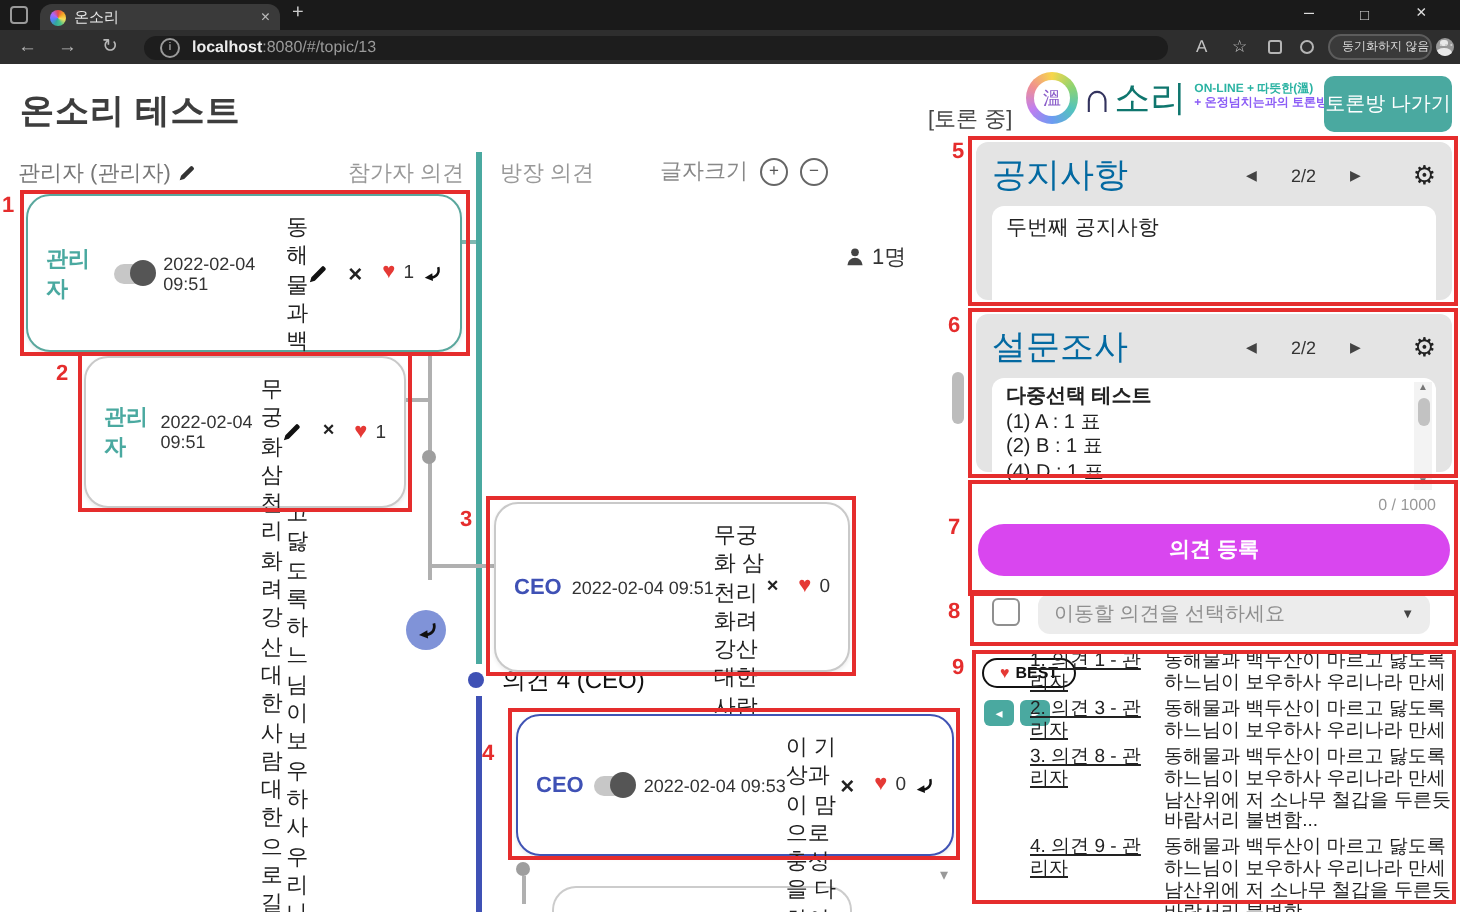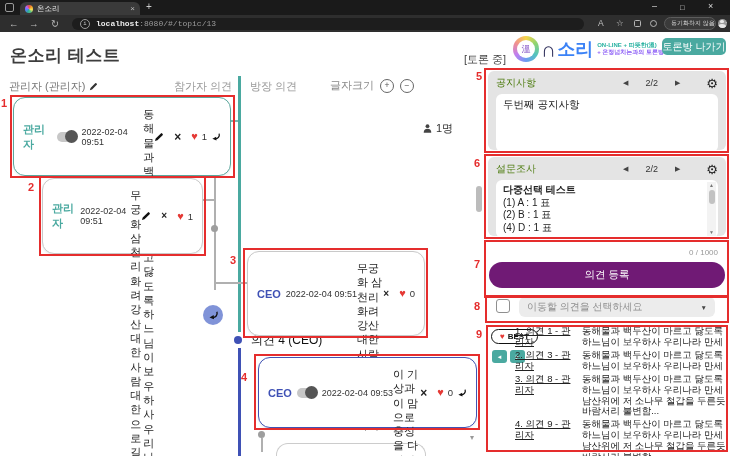--- a/index.html
+++ b/index.html
@@ -16,21 +16,21 @@
        background:conic-gradient(#e5484d,#f5a524,#f7e05b,#4cc38a,#31a6a0,#5b7fff,#b264f6,#e5484d);}
   .tab-title{font-size:7.5px;color:#e8e8e8;flex:1;white-space:nowrap;overflow:hidden;}
   .tab-x{font-size:8px;color:#bbb;}
   .newtab{left:146px;top:1px;font-size:10px;color:#ccc;}
   .winbtn{top:1px;font-size:9px;color:#ddd;}
   .win-min{left:652px;} .win-max{left:680px;font-size:7.5px;top:3px;} .win-close{left:708px;}
   .navbar{left:0;top:15px;width:730px;height:17px;background:#2e2e2e;}
   .nav-glyph{top:18px;font-size:9.5px;color:#b9b9b9;}
   .g-back{left:9px;} .g-fwd{left:29px;} .g-reload{left:51px;}
   .urlpill{left:72px;top:17.5px;width:512px;height:12.5px;background:#1d1d1d;border-radius:7px;
-       display:flex;align-items:center;gap:6px;padding:0 8px;font-family:Liberation Mono, monospace;}
+       display:flex;align-items:center;gap:6px;padding:0 8px;}
   .info-circ{width:8px;height:8px;border:1px solid #9a9a9a;border-radius:50%;color:#c7c7c7;
        font-size:5.5px;display:flex;align-items:center;justify-content:center;flex:none;}
   .url-text{font-size:8px;color:#9a9a9a;white-space:nowrap;}
   .url-text b{color:#ececec;font-weight:700;}
   .nav-ico{top:18px;font-size:8.5px;color:#c3c3c3;}
   .i1{left:598px;} .i2{left:616px;}
   .ico-sq{left:634px;top:20px;width:7px;height:7px;border:1px solid #b5b5b5;border-radius:1.5px;}
   .ico-ci{left:650px;top:20px;width:7px;height:7px;border:1px solid #b5b5b5;border-radius:50%;}
   .profile{left:664px;top:16.5px;width:52px;height:13px;border:1px solid #5c5c5c;background:#3a3a3a;
        border-radius:7px;display:flex;align-items:center;gap:3px;padding:0 2px 0 6px;}
@@ -42,25 +42,25 @@
 
   
   .page-title{left:10px;top:44px;font-size:17px;font-weight:600;color:#3d3d3d;letter-spacing:0.5px;}
   .status-label{left:464px;top:52px;font-size:11px;color:#444;}
   .logo{left:513px;top:36px;display:flex;align-items:center;}
   .logo-ring{width:26px;height:26px;border-radius:50%;flex:none;display:flex;align-items:center;justify-content:center;
        background:conic-gradient(#f7d64b,#8fd470,#53c3bd,#6c9bf2,#c07ef0,#f09090,#f7d64b);}
   .logo-ring-inner{width:18px;height:18px;border-radius:50%;background:#fff;color:#8a5cc9;font-size:9px;
        display:flex;align-items:center;justify-content:center;}
   .logo-n{font-size:21px;font-weight:700;color:#33335e;margin:0 1px 0 2px;line-height:1;}
-  .logo-sori{font-size:18px;font-weight:700;color:#3b82f6;line-height:1;}
+  .logo-sori{font-size:18px;font-weight:400;color:#0f766e;line-height:1;}
   .logo-tags{margin-left:4px;display:flex;flex-direction:column;line-height:1.25;}
   .logo-tag1{font-size:6px;font-weight:700;color:#2bb3a3;}
   .logo-tag2{font-size:6px;font-weight:700;color:#8b5cf6;}
-  .leave-btn{left:662px;top:38px;width:64px;height:17px;background:#4aa9a0;border-radius:5px;color:#fff;
+  .leave-btn{left:662px;top:38px;width:64px;height:28px;background:#4aa9a0;border-radius:5px;color:#fff;
        font-size:10px;display:flex;align-items:center;justify-content:center;}
 
   
   .user-label{left:9px;top:79px;font-size:11px;color:#777;display:flex;align-items:center;gap:4px;}
   .col-participant{left:158px;top:79px;width:74px;font-size:11px;color:#999;text-align:right;}
   .col-host{left:250px;top:79px;font-size:11px;color:#999;}
   .fontsize{left:330px;top:78px;display:flex;align-items:center;gap:6px;color:#888;font-size:11px;}
   .circ-btn{width:12px;height:12px;border:1.2px solid #666;border-radius:50%;display:flex;align-items:center;
        justify-content:center;font-size:8.5px;color:#555;line-height:1;}
   .online{left:422px;top:77px;display:flex;align-items:center;gap:3px;font-size:11px;color:#333;margin-top:44px;}
@@ -102,38 +102,38 @@
   .like-count{font-size:9.5px;color:#333;}
   .xmark{font-size:12px;font-weight:700;color:#222;line-height:1;}
   .toggle{width:20px;height:10px;background:#c7c7c7;border-radius:5px;position:relative;flex:none;}
   .toggle::after{content:"";position:absolute;right:-1px;top:-1.5px;width:13px;height:13px;background:#555;border-radius:50%;}
 
   
   .panel{background:#e4e4e4;border-radius:6px;padding:5px 8px;}
   .p-notice{left:488px;top:71px;width:238px;height:79px;}
   .p-survey{left:488px;top:157px;width:238px;height:79px;}
   .sp-head{display:flex;align-items:center;}
-  .sp-title{color:#4d7c0f;font-size:10px;}
+  .sp-title{color:#0369a1;font-size:17px;}
   .sp-nav{margin-left:auto;display:flex;align-items:center;gap:17px;}
   .sp-arrow{font-size:7px;color:#444;}
   .sp-page{font-size:9px;color:#333;}
   .gear{font-size:13px;color:#222;margin-left:9px;line-height:1;}
   .sp-box{position:relative;background:#fff;border-radius:6px;margin-top:4px;height:50px;
        padding:4px 14px 4px 7px;font-size:10.5px;color:#222;overflow:hidden;}
   .survey-line{font-size:10px;line-height:1.25;color:#222;}
   .survey-line.first{font-weight:700;}
   .sbar{position:absolute;right:2px;top:2px;bottom:2px;width:9px;background:#f3f3f3;
        display:flex;flex-direction:column;align-items:center;justify-content:space-between;}
   .sbar-arrow{font-size:5px;color:#777;line-height:1.4;}
   .sbar-thumb{position:absolute;top:8px;left:1.5px;width:6px;height:14px;background:#c2c2c2;border-radius:3px;}
   .handle{left:476px;top:186px;width:6px;height:26px;background:#bcbcbc;border-radius:3px;}
 
   .composer-counter{left:600px;top:248px;width:118px;font-size:8px;color:#999;text-align:right;}
-  .submit-btn{left:489px;top:262px;width:236px;height:26px;border-radius:13px;background:#701a75;
-       color:#fff;font-size:10.5px;font-weight:400;display:flex;align-items:center;justify-content:center;}
+  .submit-btn{left:489px;top:262px;width:236px;height:26px;border-radius:13px;background:#d946ef;
+       color:#fff;font-size:10.5px;font-weight:700;display:flex;align-items:center;justify-content:center;}
   .move-check{left:496px;top:299px;width:14px;height:14px;border:1.7px solid #8f8f8f;border-radius:3px;background:#fff;}
   .move-select{left:519px;top:297px;width:196px;height:20px;background:#ececec;border-radius:6px;
        display:flex;align-items:center;padding:0 8px;}
   .move-placeholder{font-size:10px;color:#8f8f8f;flex:1;}
   .move-caret{font-size:6.5px;color:#444;}
 
   .best-badge{left:491px;top:329px;width:47px;height:15px;border:1.5px solid #111;border-radius:9px;background:#fff;
        display:flex;align-items:center;justify-content:center;gap:3px;}
   .best-heart{color:#e53935;font-size:8px;line-height:1;}
   .best-label{font-size:8px;font-weight:800;color:#111;}

